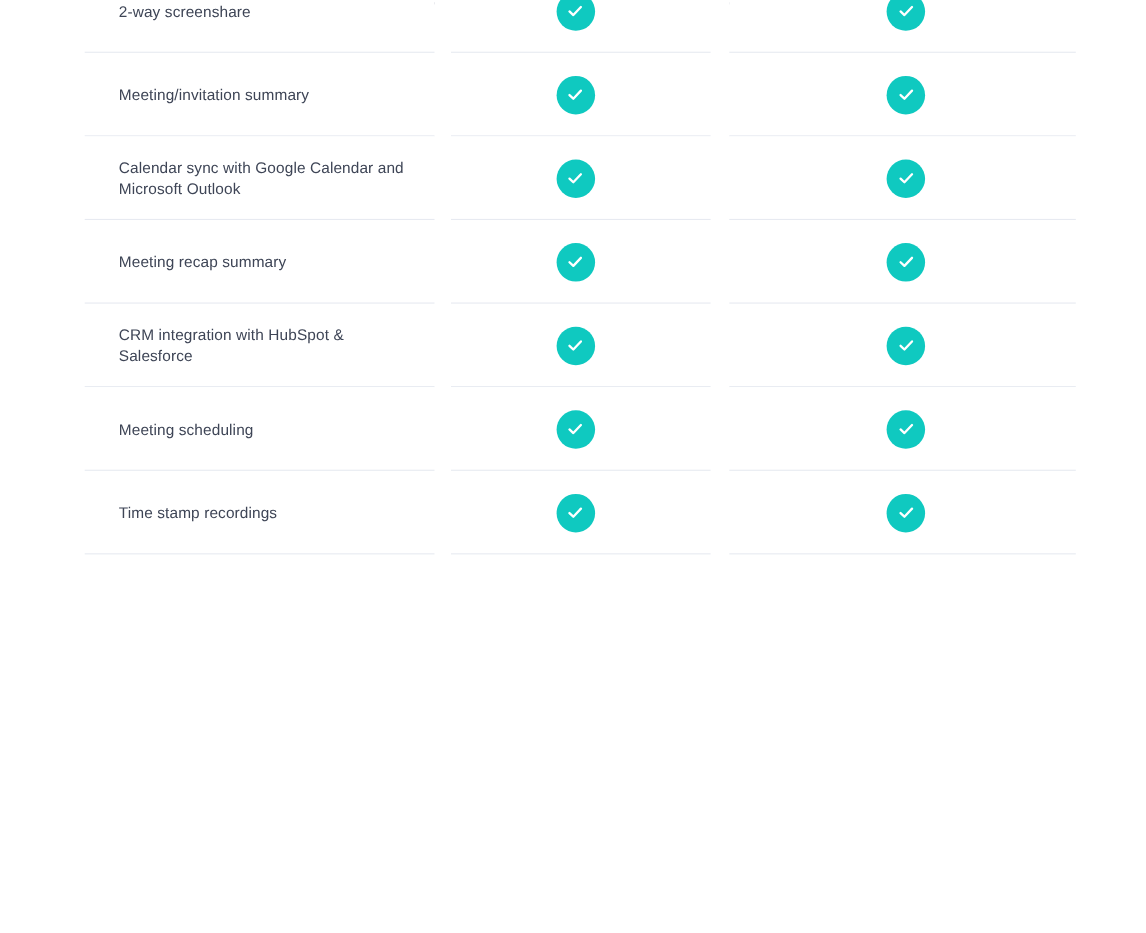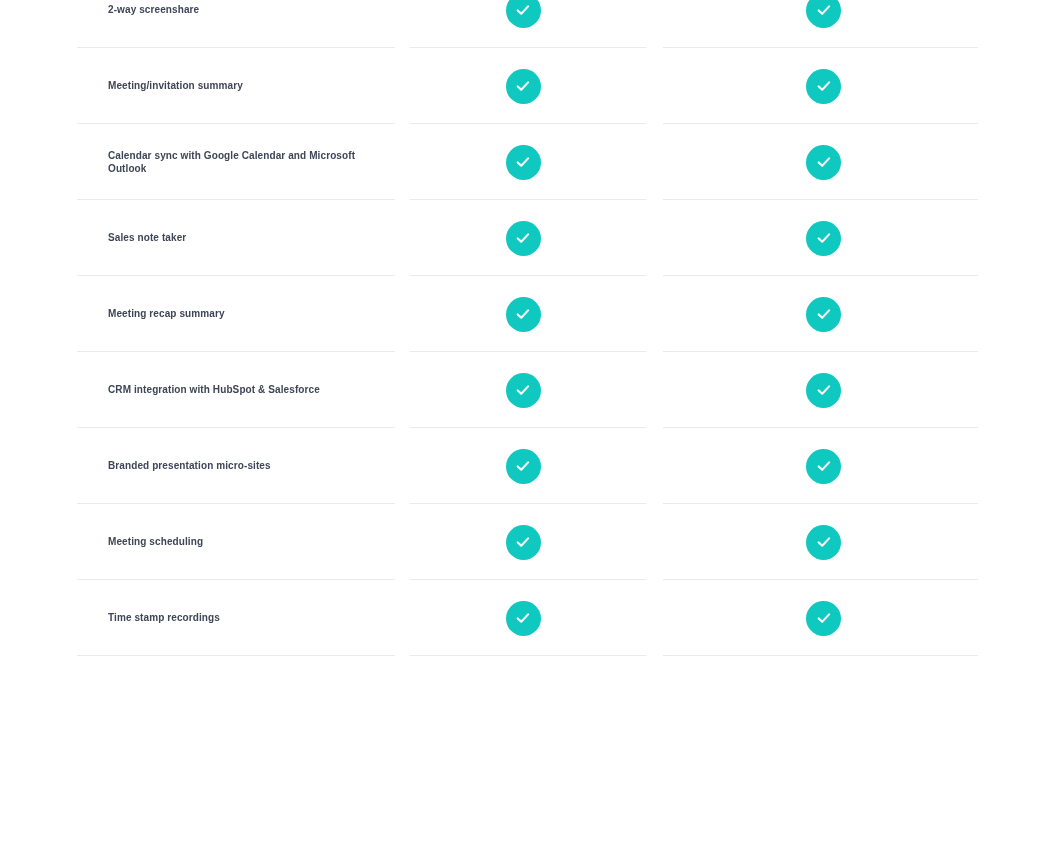--- a/index.html
+++ b/index.html
@@ -67,25 +67,25 @@
 
   td.cell-label::after { left:77px;  right:0px;  }
   td.cell-p1::after    { left:15px;  right:17px; }
   td.cell-p2::after    { left:0px;   right:64px; }
 
   .cmp-table tr:last-child td::after { background:#e7eaf1; }
 
   .feature-name {
     padding-left:108px;
     padding-right:20px;
-    font-size:10px;
+    font-size:14px;
     line-height:1.35;
     color:#3e4556;
     letter-spacing:0.1px;
-    font-weight:700;
+    font-weight:400;
   }
 
   .check-cell { text-align:center; }
 
   
   .check-badge {
     display:inline-block;
     width:35px;
     height:35px;
     border-radius:50%;
@@ -147,54 +147,32 @@
             </td>
             <td class="check-cell cell-p1"><span class="check-badge"><svg width="19" height="19" viewBox="0 0 19 19" aria-hidden="true">
                   <path d="M4.2 9.9 L7.7 13.2 L14.6 5.9" fill="none" stroke="#ffffff" stroke-width="2.1" stroke-linecap="round" stroke-linejoin="round"></path>
                 </svg></span></td>
             <td class="check-cell cell-p2"><span class="check-badge"><svg width="19" height="19" viewBox="0 0 19 19" aria-hidden="true">
                   <path d="M4.2 9.9 L7.7 13.2 L14.6 5.9" fill="none" stroke="#ffffff" stroke-width="2.1" stroke-linecap="round" stroke-linejoin="round"></path>
                 </svg></span></td>
           </tr>
           <tr>
             <td class="cell-label">
-              <div class="feature-name">Sales note taker</div>
-            </td>
-            <td class="check-cell cell-p1"><span class="check-badge"><svg width="19" height="19" viewBox="0 0 19 19" aria-hidden="true">
-                  <path d="M4.2 9.9 L7.7 13.2 L14.6 5.9" fill="none" stroke="#ffffff" stroke-width="2.1" stroke-linecap="round" stroke-linejoin="round"></path>
-                </svg></span></td>
-            <td class="check-cell cell-p2"><span class="check-badge"><svg width="19" height="19" viewBox="0 0 19 19" aria-hidden="true">
-                  <path d="M4.2 9.9 L7.7 13.2 L14.6 5.9" fill="none" stroke="#ffffff" stroke-width="2.1" stroke-linecap="round" stroke-linejoin="round"></path>
-                </svg></span></td>
-          </tr>
-          <tr>
-            <td class="cell-label">
               <div class="feature-name">Meeting recap summary</div>
             </td>
             <td class="check-cell cell-p1"><span class="check-badge"><svg width="19" height="19" viewBox="0 0 19 19" aria-hidden="true">
                   <path d="M4.2 9.9 L7.7 13.2 L14.6 5.9" fill="none" stroke="#ffffff" stroke-width="2.1" stroke-linecap="round" stroke-linejoin="round"></path>
                 </svg></span></td>
             <td class="check-cell cell-p2"><span class="check-badge"><svg width="19" height="19" viewBox="0 0 19 19" aria-hidden="true">
                   <path d="M4.2 9.9 L7.7 13.2 L14.6 5.9" fill="none" stroke="#ffffff" stroke-width="2.1" stroke-linecap="round" stroke-linejoin="round"></path>
                 </svg></span></td>
           </tr>
           <tr>
             <td class="cell-label">
               <div class="feature-name">CRM integration with HubSpot &amp; Salesforce</div>
-            </td>
-            <td class="check-cell cell-p1"><span class="check-badge"><svg width="19" height="19" viewBox="0 0 19 19" aria-hidden="true">
-                  <path d="M4.2 9.9 L7.7 13.2 L14.6 5.9" fill="none" stroke="#ffffff" stroke-width="2.1" stroke-linecap="round" stroke-linejoin="round"></path>
-                </svg></span></td>
-            <td class="check-cell cell-p2"><span class="check-badge"><svg width="19" height="19" viewBox="0 0 19 19" aria-hidden="true">
-                  <path d="M4.2 9.9 L7.7 13.2 L14.6 5.9" fill="none" stroke="#ffffff" stroke-width="2.1" stroke-linecap="round" stroke-linejoin="round"></path>
-                </svg></span></td>
-          </tr>
-          <tr>
-            <td class="cell-label">
-              <div class="feature-name">Branded presentation micro-sites</div>
             </td>
             <td class="check-cell cell-p1"><span class="check-badge"><svg width="19" height="19" viewBox="0 0 19 19" aria-hidden="true">
                   <path d="M4.2 9.9 L7.7 13.2 L14.6 5.9" fill="none" stroke="#ffffff" stroke-width="2.1" stroke-linecap="round" stroke-linejoin="round"></path>
                 </svg></span></td>
             <td class="check-cell cell-p2"><span class="check-badge"><svg width="19" height="19" viewBox="0 0 19 19" aria-hidden="true">
                   <path d="M4.2 9.9 L7.7 13.2 L14.6 5.9" fill="none" stroke="#ffffff" stroke-width="2.1" stroke-linecap="round" stroke-linejoin="round"></path>
                 </svg></span></td>
           </tr>
           <tr>
             <td class="cell-label">

